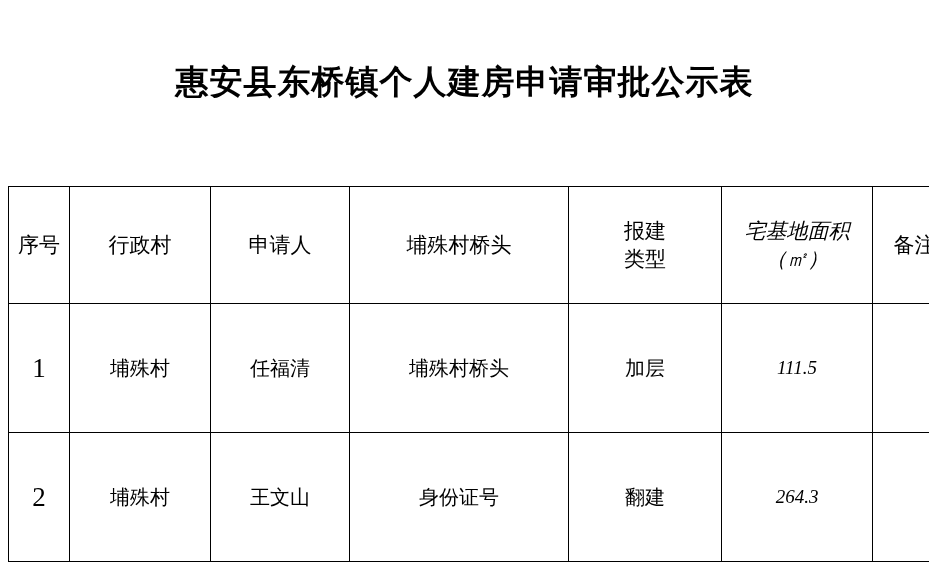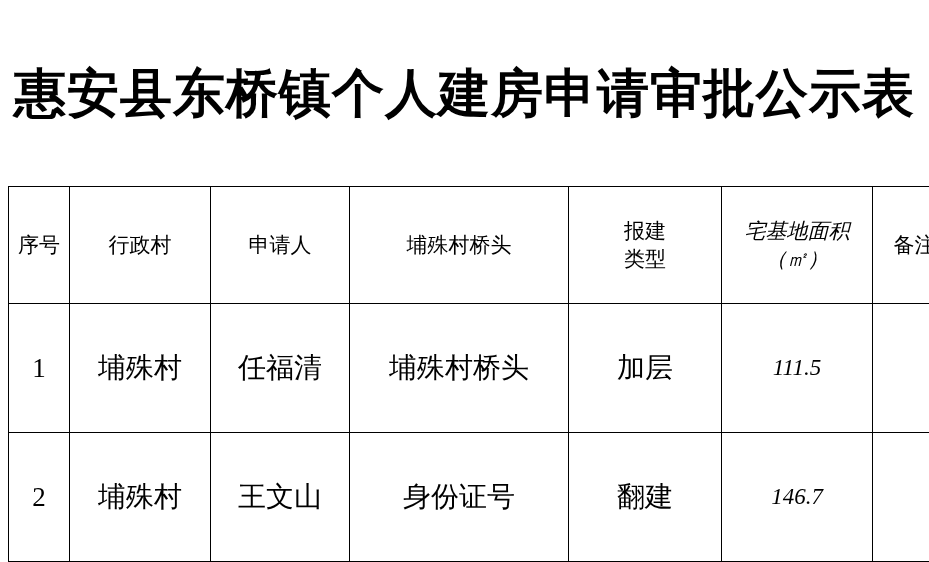--- a/index.html
+++ b/index.html
@@ -17,21 +17,21 @@
   .page {
     position: relative;
     width: 929px;
     height: 562px;
     box-sizing: border-box;
   }
   .doc-title {
     text-align: center;
     font-family: "Liberation Sans", "DejaVu Sans", sans-serif;
     font-weight: bold;
-    font-size: 52px;
+    font-size: 33px;
     letter-spacing: 1px;
     line-height: 1.2;
     padding-top: 62px;
     padding-bottom: 0;
     white-space: nowrap;
   }
   .table-wrap {
     position: absolute;
     left: 8px;
     top: 186px;
@@ -51,28 +51,28 @@
     padding: 0 2px;
   }
   thead td {
     height: 116px;
     font-size: 21px;
     font-family: "Liberation Serif", "DejaVu Serif", serif;
     line-height: 1.35;
   }
   tbody td {
     height: 128px;
-    font-size: 28px;
+    font-size: 20px;
     font-family: "Liberation Serif", "DejaVu Serif", serif;
   }
   tbody td.num {
     font-size: 27px;
   }
   tbody td.area {
-    font-size: 23px;
+    font-size: 19px;
   }
   .col-0 { width: 56px; }
   .col-1 { width: 136px; }
   .col-2 { width: 134px; }
   .col-3 { width: 214px; }
   .col-4 { width: 148px; }
   .col-5 { width: 146px; font-style: italic; }
   .col-6 { width: 79px; }
   .hdr-two-line span { display: block; }
 </style>
@@ -111,20 +111,20 @@
           <td class="col-4">加层</td>
           <td class="col-5 area">111.5</td>
           <td class="col-6"></td>
         </tr>
         <tr>
           <td class="col-0 num">2</td>
           <td class="col-1">埔殊村</td>
           <td class="col-2">王文山</td>
           <td class="col-3">身份证号</td>
           <td class="col-4">翻建</td>
-          <td class="col-5 area">146.7</td>
+          <td class="col-5 area">264.3</td>
           <td class="col-6"></td>
         </tr>
       </tbody>
     </table>
   </div>
 
 </div>
 
 </body></html>

